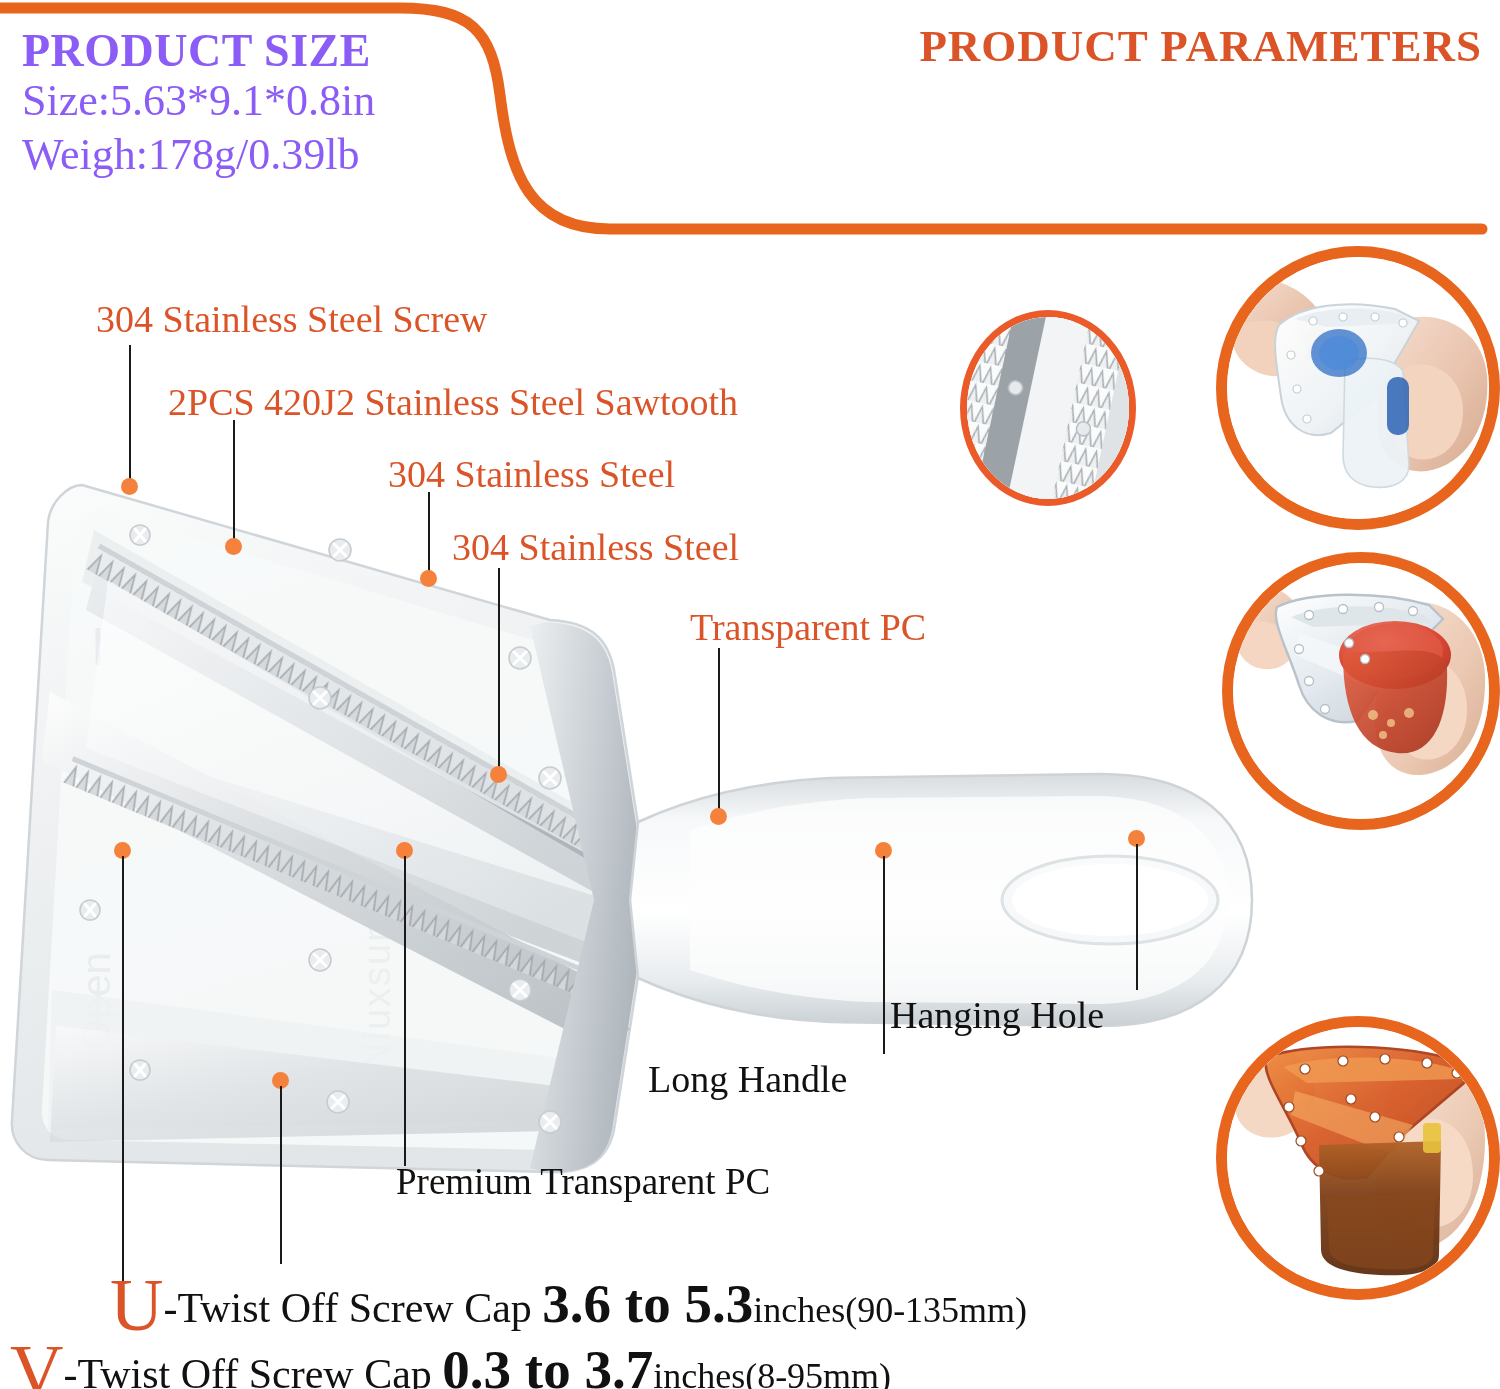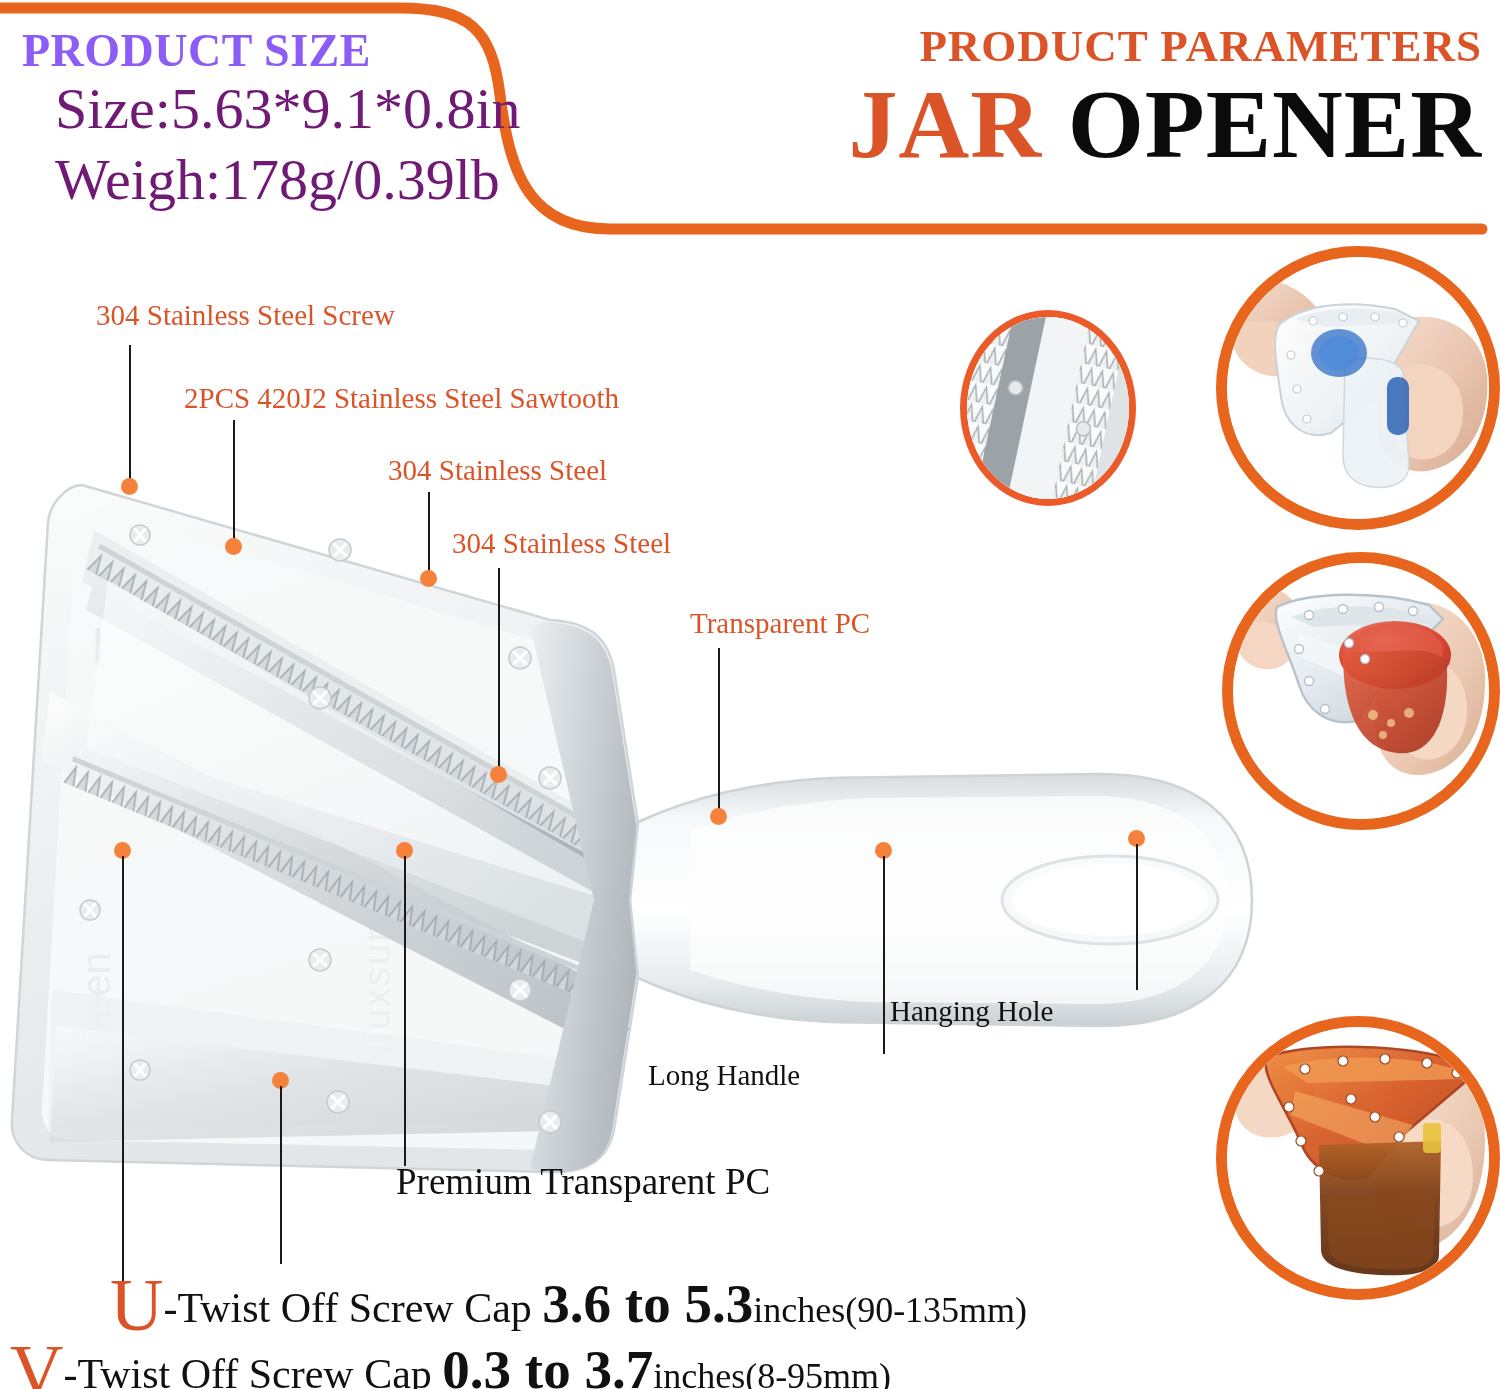--- a/index.html
+++ b/index.html
@@ -12,23 +12,22 @@
   }
   .stage{position:absolute;inset:0;}
 
   
   .hdr-left{position:absolute;left:22px;top:28px;}
   .hdr-kicker{
     font-size:46px;font-weight:bold;color:#8b5cf6;letter-spacing:0.5px;
     line-height:1.0;white-space:nowrap;
   }
   .hdr-line{
-    font-size:58px;color:#701a75;line-height:1.22;white-space:nowrap;
+    font-size:44px;color:#8b5cf6;line-height:1.22;white-space:nowrap;
     font-family:"Liberation Serif",serif;
-    margin-left:33px;
   }
   .hdr-right{position:absolute;right:18px;top:24px;text-align:right;}
   .hdr-kicker2{
     font-size:45px;font-weight:bold;color:#DB5428;letter-spacing:1px;
     line-height:1.0;white-space:nowrap;
   }
   .hdr-big{
     font-size:98px;font-weight:bold;line-height:1.05;white-space:nowrap;
     margin-top:4px;letter-spacing:1px;
   }
@@ -37,21 +36,21 @@
 
   .swoosh{position:absolute;left:0;top:0;width:1500px;height:260px;pointer-events:none;}
 
   
   .product{position:absolute;left:-10px;top:430px;width:1300px;height:830px;}
 
   
   .lbl{position:absolute;white-space:nowrap;line-height:1.05;}
   .lbl.orange{color:#DB5428;}
   .lbl.black{color:#111;text-align:center;}
-  .lbl.s38{font-size:29px;}
+  .lbl.s38{font-size:38px;}
   .lbl.s37{font-size:37px;}
 
   .leader{position:absolute;background:#1a1a1a;width:2px;}
   .dot{position:absolute;background:#F4823C;border-radius:50%;}
 
   
   .spec{position:absolute;white-space:nowrap;color:#111;}
   .spec .big-u{color:#DB5428;font-size:74px;line-height:0;position:relative;top:8px;}
   .spec .txt{font-size:42px;}
   .spec .bold{font-size:55px;font-weight:bold;}
@@ -73,23 +72,20 @@
   </svg>
 
   <div class="hdr-left">
     <div class="hdr-kicker">PRODUCT SIZE</div>
     <div class="hdr-line">Size:5.63*9.1*0.8in</div>
     <div class="hdr-line">Weigh:178g/0.39lb</div>
   </div>
 
   <div class="hdr-right">
     <div class="hdr-kicker2">PRODUCT PARAMETERS</div>
-    <div class="hdr-big">
-      <span class="jar">JAR</span><span>&nbsp;</span><span class="opener">OPENER</span>
-    </div>
   </div>
 
   <svg class="product" viewBox="0 0 1300 830">
     <defs>
       <linearGradient id="bodyG" x1="0" y1="0" x2="0.3" y2="1">
         <stop offset="0%" stop-color="#fbfcfc"></stop>
         <stop offset="40%" stop-color="#f0f2f3"></stop>
         <stop offset="100%" stop-color="#e2e6e8"></stop>
       </linearGradient>
       <linearGradient id="bladeG" x1="0" y1="0" x2="1" y2="1">
@@ -231,21 +227,21 @@
   <div class="leader" style="left:404px;top:856px;height:310px;"></div>
 
   <div class="dot" style="left:114px;top:842px;width:17px;height:17px;"></div>
   <div class="leader" style="left:122px;top:856px;height:468px;"></div>
 
   <div class="dot" style="left:272px;top:1072px;width:17px;height:17px;"></div>
   <div class="leader" style="left:280px;top:1086px;height:178px;"></div>
 
   <div class="lbl orange s38" style="left:96px;top:300px;">304 Stainless Steel Screw</div>
 
-  <div class="lbl orange s38" style="left:184px;top:383px;">2PCS 420J2 Stainless Steel Sawtooth</div>
+  <div class="lbl orange s38" style="left:168px;top:383px;">2PCS 420J2 Stainless Steel Sawtooth</div>
 
   <div class="lbl orange s38" style="left:388px;top:455px;">304 Stainless Steel</div>
 
   <div class="lbl orange s38" style="left:452px;top:528px;">304 Stainless Steel</div>
 
   <div class="lbl orange s38" style="left:690px;top:608px;">Transparent PC</div>
 
   <div class="lbl black s38" style="left:890px;top:996px;">Hanging Hole</div>
 
   <div class="lbl black s38" style="left:648px;top:1060px;">Long Handle</div>

